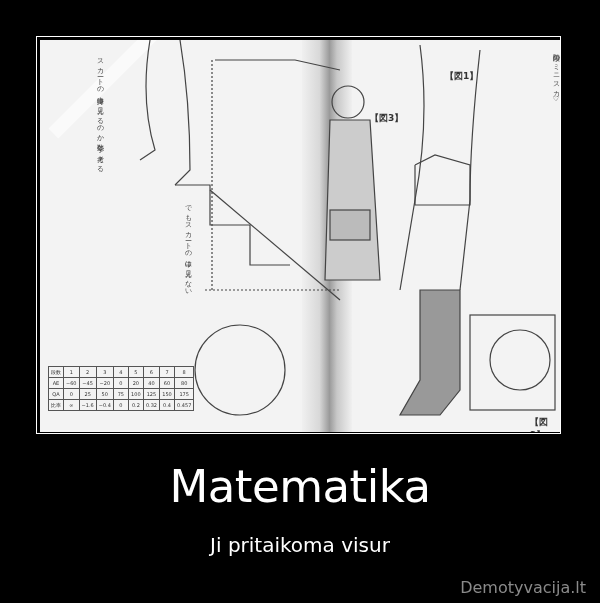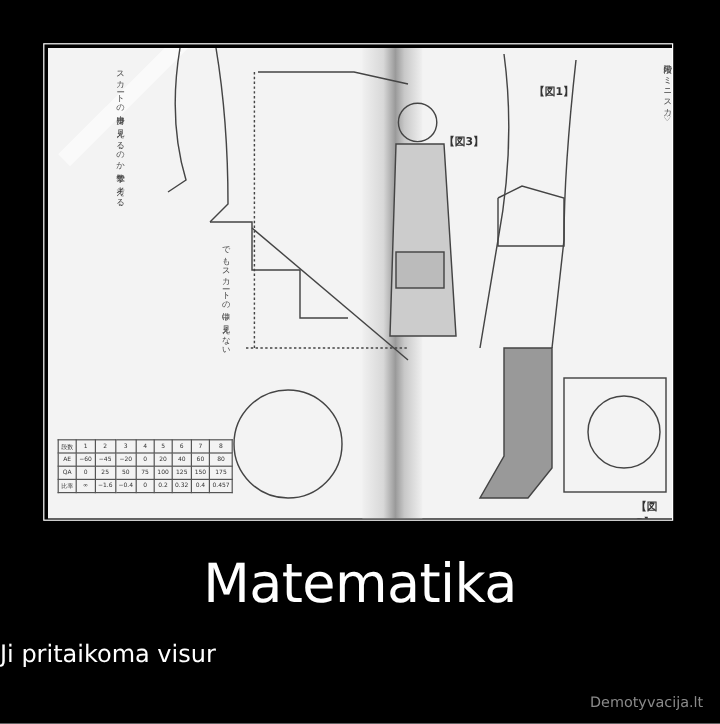--- a/index.html
+++ b/index.html
@@ -1,21 +1,21 @@
 <!DOCTYPE html>
 <html><head>
 <meta charset="utf-8">
 <style>
   html, body { margin:0; padding:0; }
   body { width:600px; height:603px; background:#000; position:relative; overflow:hidden; font-family:"DejaVu Sans", sans-serif; }
   .frame { position:absolute; left:36px; top:36px; width:525px; height:398px; border:1px solid #fff; box-sizing:border-box; }
   .photo { position:absolute; left:40px; top:40px; width:520px; height:392px; background:#f3f3f3; overflow:hidden; }
   .title { position:absolute; left:0; width:600px; top:460px; text-align:center; color:#fff; font-size:45px; letter-spacing:-0.5px; }
-  .subtitle { position:absolute; left:0; width:600px; top:533px; text-align:left; color:#fff; font-size:20px; }
-  .watermark { position:absolute; right:14px; top:578px; color:#8a8a8a; font-size:12px; }
+  .subtitle { position:absolute; left:0; width:600px; top:533px; text-align:center; color:#fff; font-size:20px; }
+  .watermark { position:absolute; right:14px; top:578px; color:#8a8a8a; font-size:16px; }
   .gutter { position:absolute; left:262px; top:0; width:50px; height:100%;
             background:linear-gradient(90deg,#f0f0f0 0%,#d8d8d8 35%,#9a9a9a 55%,#c8c8c8 70%,#f0f0f0 100%); }
   .vtext { position:absolute; writing-mode:vertical-rl; font-size:7px; line-height:9px; color:#444; letter-spacing:1px; overflow:hidden; }
   .fig-label { position:absolute; font-size:9px; color:#333; font-weight:bold; }
   .dtable { position:absolute; left:8px; top:326px; border-collapse:collapse; font-size:5px; color:#333; }
   .dtable td { border:1px solid #555; padding:1px 2px; text-align:center; height:8px; min-width:10px; }
   .diag-wm { position:absolute; left:-10px; top:30px; width:160px; height:14px; transform:rotate(-45deg); background:rgba(255,255,255,0.6); font-size:9px; color:#bbb; text-align:center; }
 </style>
 </head>
 <body>

